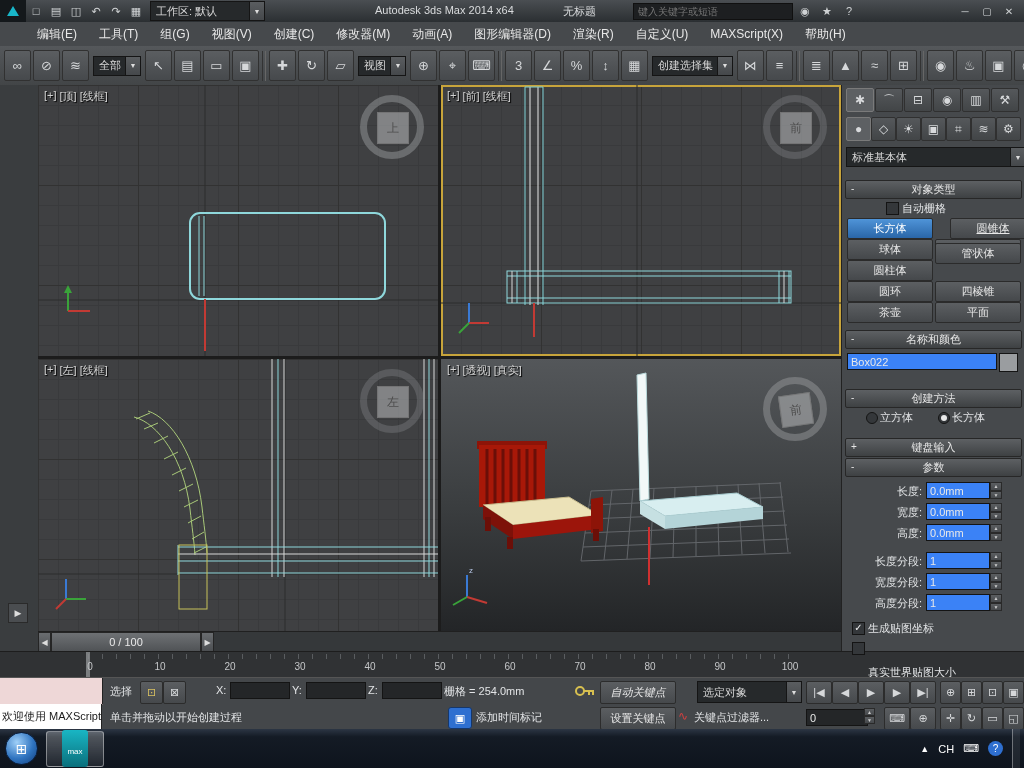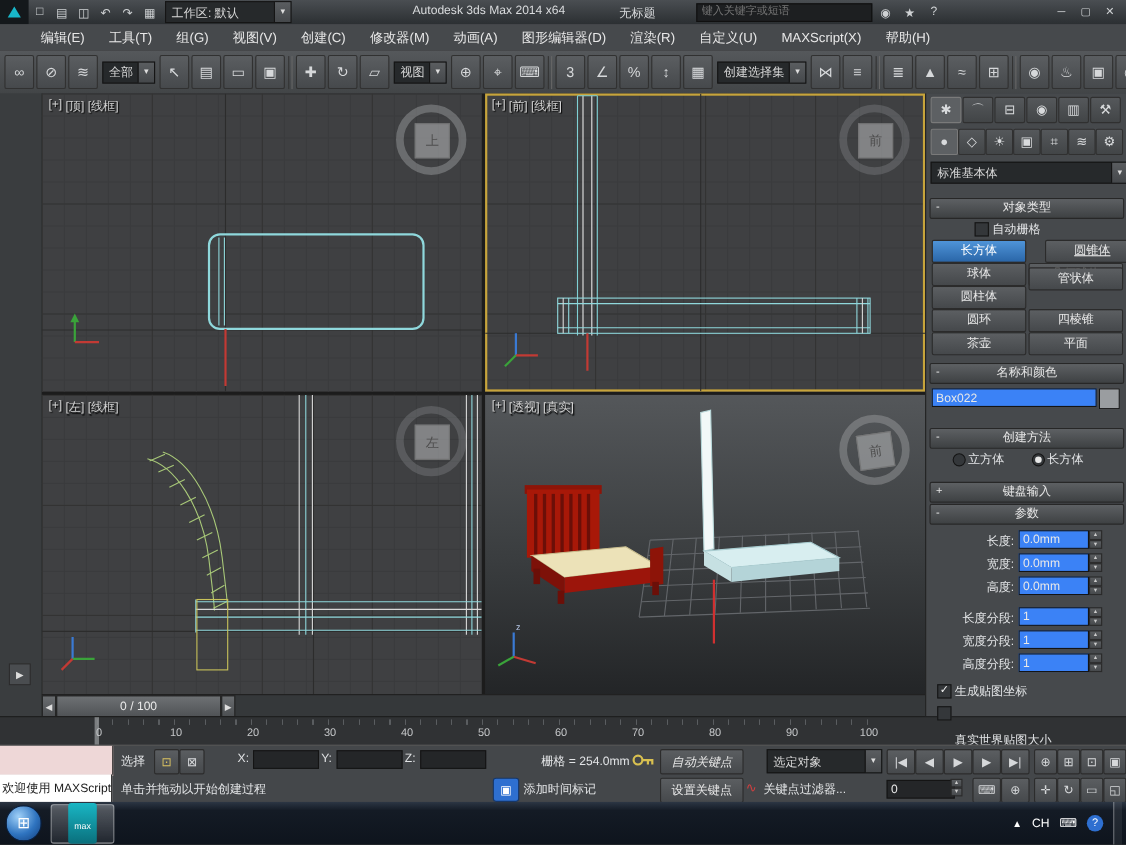--- a/index.html
+++ b/index.html
@@ -10,21 +10,21 @@
   
   #titlebar{left:0;top:0;width:1024px;height:22px;background:linear-gradient(#4a4e52,#2b2f32);
             display:flex;align-items:center;font-size:11px;color:#d6d8da;}
   .logo{width:26px;height:22px;background:#14181b;display:flex;align-items:center;justify-content:center;}
   .logo .tri{width:0;height:0;border-left:6px solid transparent;border-right:6px solid transparent;border-bottom:10px solid #18b6c9;}
   .qai{width:20px;height:18px;display:flex;align-items:center;justify-content:center;color:#cfd2d4;font-size:11px;}
   .dd{height:18px;background:#26292b;border:1px solid #151515;color:#d8d8d8;font-size:11px;display:flex;align-items:center;padding:0 0 0 5px;}
   .dd .ddtxt{flex:1;white-space:nowrap;overflow:hidden;}
   .dd .ddarrow{width:14px;height:100%;margin-left:4px;background:linear-gradient(#5a5d60,#45484b);border-left:1px solid #151515;
                display:flex;align-items:center;justify-content:center;font-size:7px;color:#ddd;}
-  #search-box{width:150px;height:15px;background:#1d1f21;border:1px solid #101010;color:#9a9da0;font-size:10px;padding:0 4px;font-family:Liberation Mono, monospace;}
+  #search-box{width:150px;height:15px;background:#1d1f21;border:1px solid #101010;color:#9a9da0;font-size:10px;padding:0 4px;font-family:Liberation Sans, sans-serif;}
   .winbtn{width:20px;height:16px;display:flex;align-items:center;justify-content:center;font-size:10px;color:#cfd2d4;}
   
   #menubar{left:0;top:22px;width:1024px;height:24px;background:#46494c;border-bottom:1px solid #2c2c2c;
            display:flex;align-items:center;padding-left:26px;font-size:12px;color:#e8e8e8;}
   .menu-item{padding:0 11px;height:100%;display:flex;align-items:center;white-space:nowrap;}
   
   #toolbar{left:0;top:46px;width:1024px;height:39px;background:linear-gradient(#55585b,#424547);
            display:flex;align-items:center;padding:0 3px;}
   .ti{width:25px;height:29px;margin:0 1px;background:linear-gradient(#5b5e61,#46494c);border:1px solid #313131;border-radius:2px;
       color:#d6d8da;font-size:13px;display:flex;align-items:center;justify-content:center;flex:none;}
@@ -517,21 +517,21 @@
 
     <span class="sb-label" style="left:110px;top:6px;">选择</span>
     <span class="sb-ico" style="left:140px;top:3px;color:#d8c060;">⊡</span>
     <span class="sb-ico" style="left:163px;top:3px;">⊠</span>
     <span class="sb-label" style="left:216px;top:6px;">X:</span>
     <input class="sb-field" style="left: 230px; top: 4px; width: 52px;">
     <span class="sb-label" style="left:292px;top:6px;">Y:</span>
     <input class="sb-field" style="left: 306px; top: 4px; width: 52px;">
     <span class="sb-label" style="left:368px;top:6px;">Z:</span>
     <input class="sb-field" style="left: 382px; top: 4px; width: 52px;">
-    <span class="sb-label" style="left:444px;top:6px;margin-left:48px;">栅格 = 254.0mm</span>
+    <span class="sb-label" style="left:444px;top:6px;">栅格 = 254.0mm</span>
 
     <svg class="abs" style="left:574px;top:6px;" width="22" height="14">
       <circle cx="6" cy="7" r="4" fill="none" stroke="#d8c050" stroke-width="2"></circle>
       <path d="M10 7 h10 M15 7 v4 M19 7 v4" stroke="#d8c050" stroke-width="2" fill="none"></path>
     </svg>
     <div class="sb-btn" style="left:600px;top:3px;width:74px;font-style:italic;">自动关键点</div>
     <div class="dd abs" style="left:697px;top:3px;width:98px;height:20px;">
       <span class="ddtxt">选定对象</span>
       <span class="ddarrow">▼</span>
     </div>

